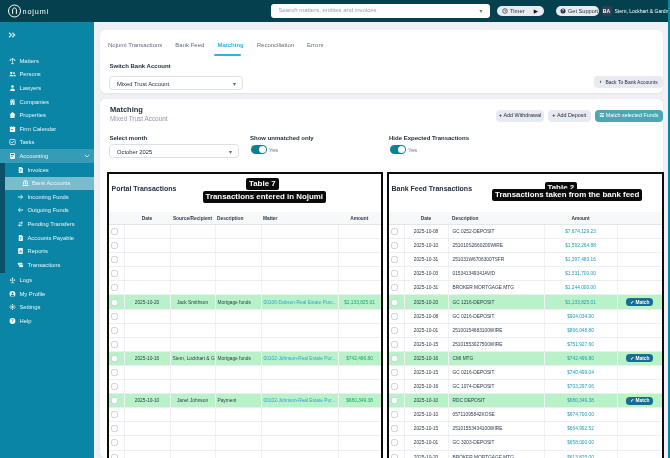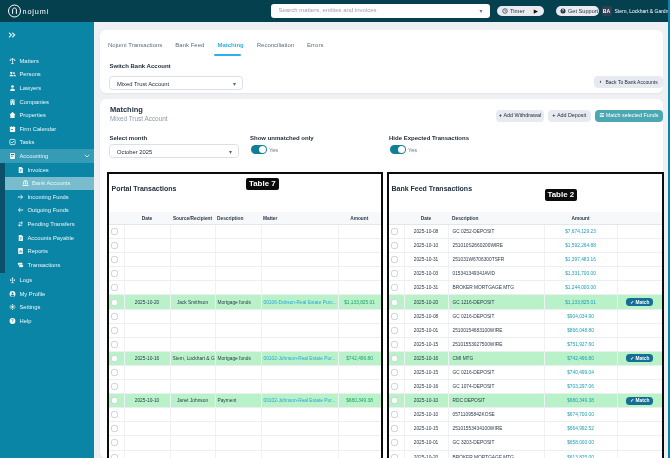--- a/index.html
+++ b/index.html
@@ -559,15 +559,17 @@
             <td class="c">2025-10-20</td>
             <td style="padding-left:4px;">BROKER MORTGAGE MTG</td>
             <td class="c"><span class="amt">$613,825.00</span></td>
             <td class="c"></td>
           </tr>
         </tbody>
  </table>
 </div>
 
 <div class="ann" style="left:246px;top:177.5px;">Table 7</div>
-<div class="ann" style="left:544.5px;top:189px;">Table 2</div>
+<div class="ann" style="left:202.5px;top:190.5px;">Transactions entered in Nojumi</div>
+<div class="ann" style="left:544.5px;top:182px;">Table 2</div>
+<div class="ann" style="left:492px;top:189px;">Transactions taken from the bank feed</div>
 
 <div id="rstrip"></div>
 </div>
 </body></html>

